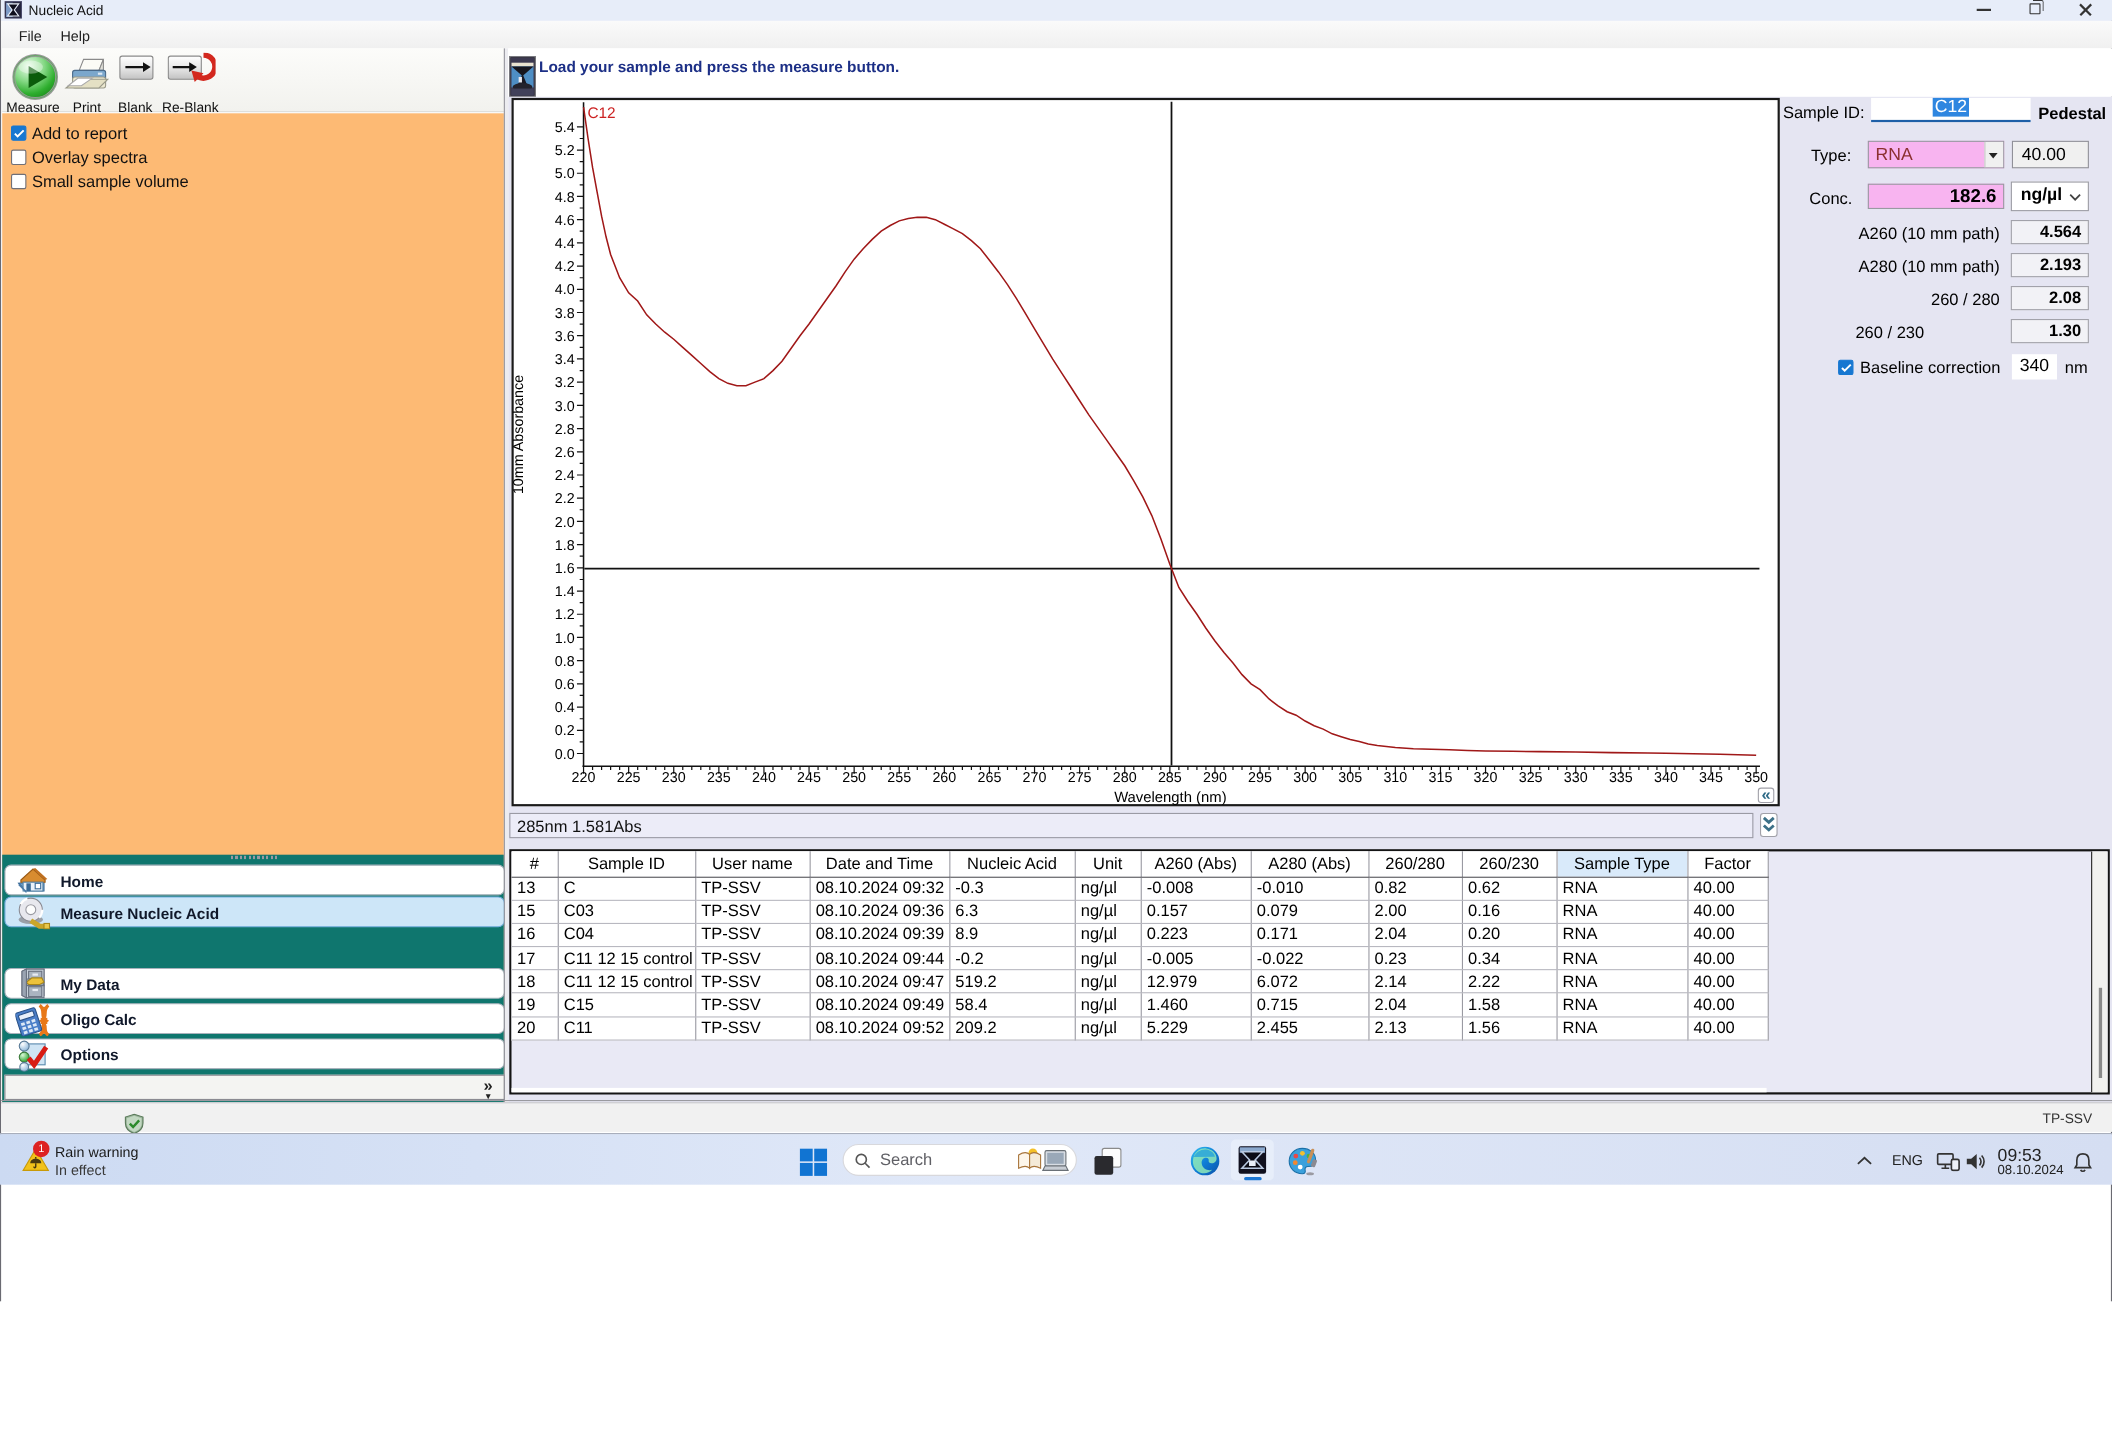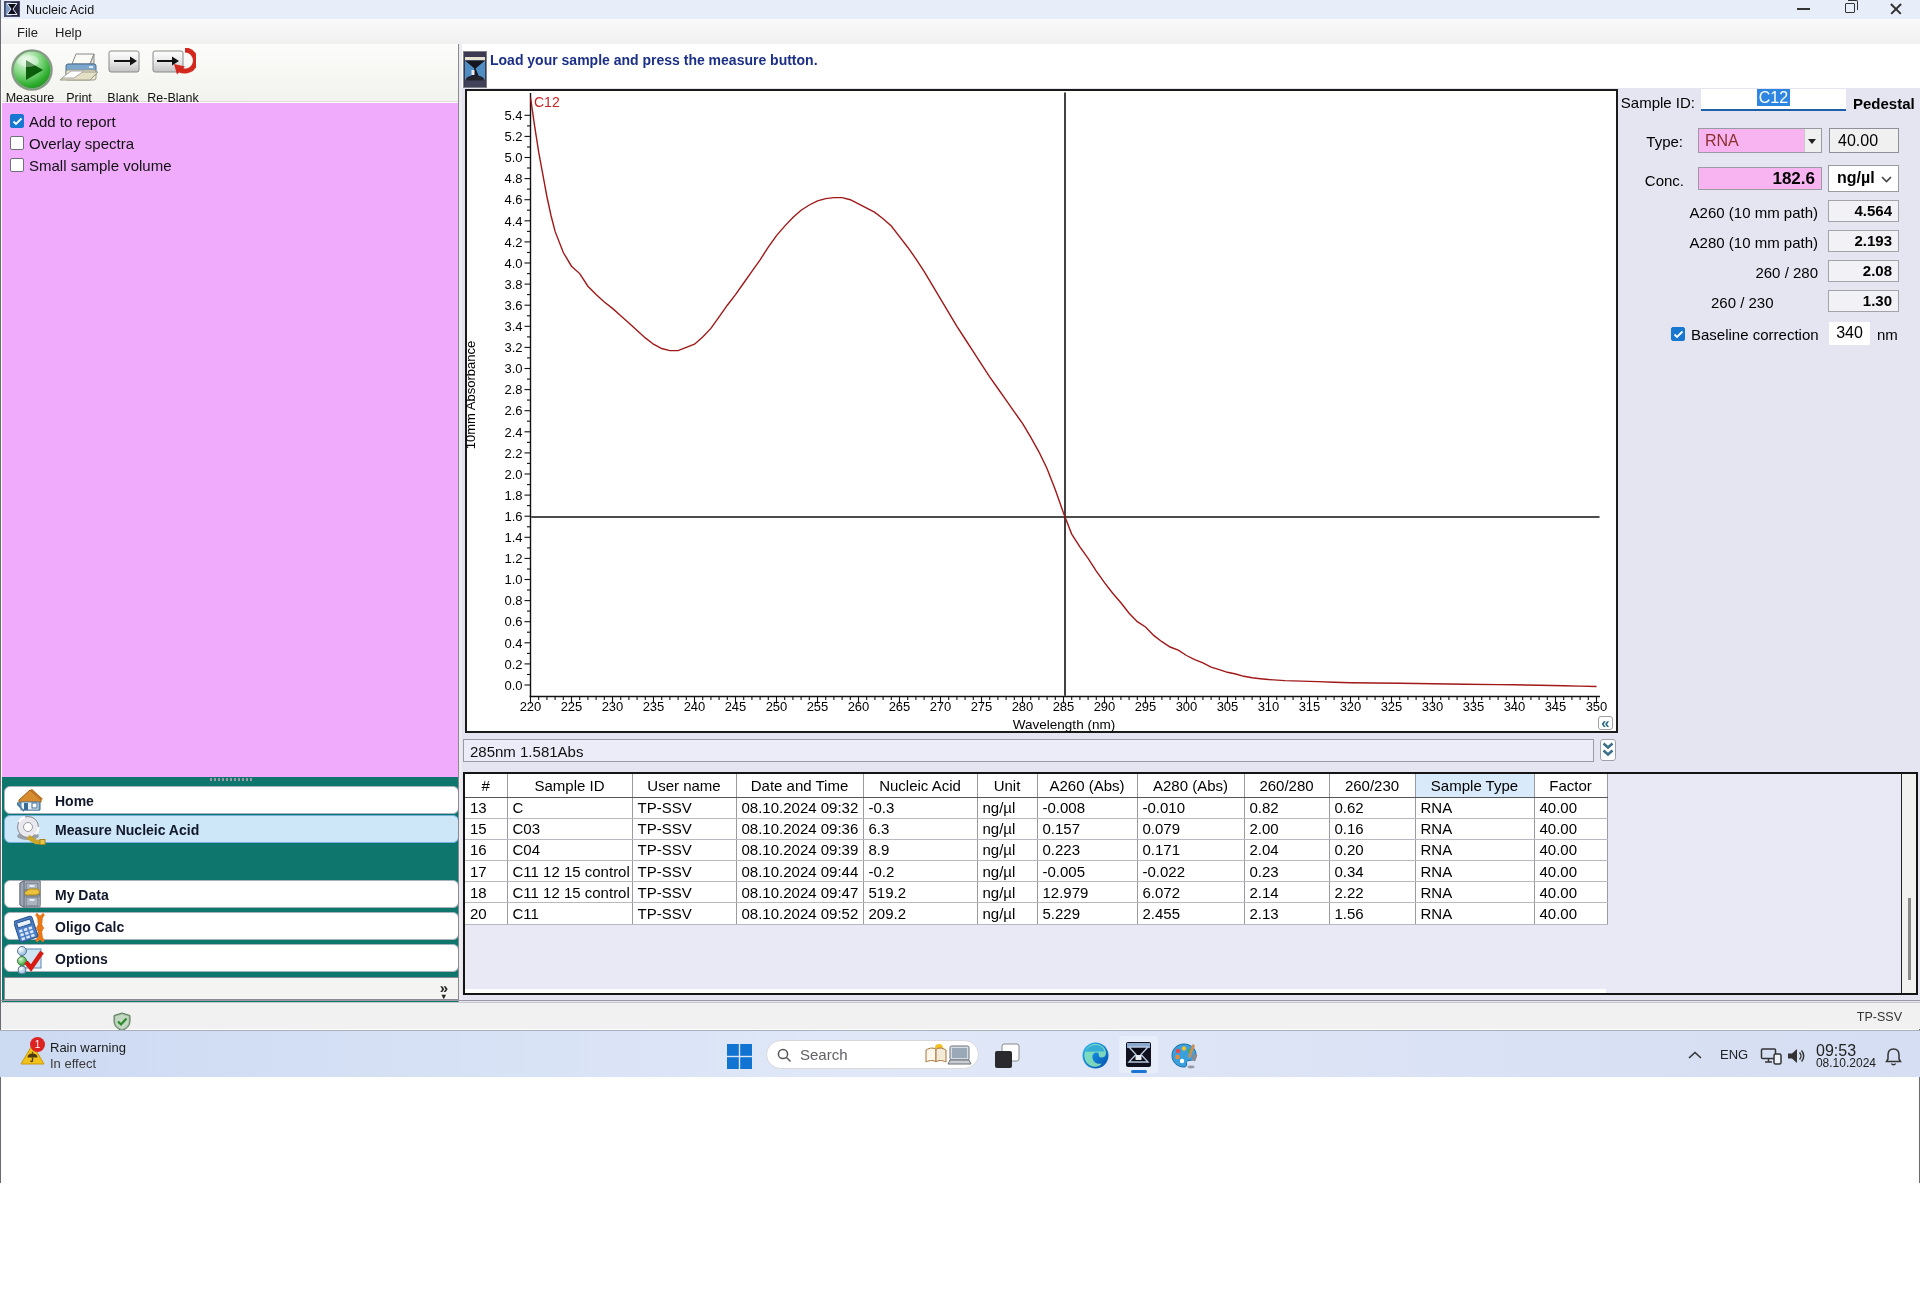--- a/index.html
+++ b/index.html
@@ -5,21 +5,21 @@
 * { margin:0; padding:0; box-sizing:border-box; }
 html,body { width:1920px; height:1312px; background:#fff; font-family:"Liberation Sans",sans-serif; overflow:hidden; }
 .abs { position:absolute; }
 #app { position:absolute; left:0; top:0; width:1920px; height:1183px; border-left:1px solid #6a6a72; border-right:1px solid #6a6a72; }
 #titlebar { position:absolute; left:0; top:0; width:1920px; height:19px; background:#e7edf9; }
 #titlebar .t { position:absolute; left:25px; top:3px; font-size:12.5px; color:#111; }
 #menubar { position:absolute; left:0; top:19px; width:1920px; height:25px; background:linear-gradient(#fafafa,#f0f0f0); }
 #menubar span { position:absolute; top:6px; font-size:13px; color:#222; }
 #toolbar { position:absolute; left:1px; top:44px; width:456px; height:58px; background:linear-gradient(#fcfcfa,#f2f2ee); border-bottom:1px solid #dcdcd8; }
 .tlabel { position:absolute; top:91px; font-size:12.5px; color:#111; width:80px; text-align:center; }
-#leftpane { position:absolute; left:1px; top:103px; width:456px; height:899px; background:#f0abfc; }
+#leftpane { position:absolute; left:1px; top:103px; width:456px; height:899px; background:#fdba74; }
 .cbrow { position:absolute; left:8px; font-size:15px; color:#111; }
 .cbox { position:absolute; width:14px; height:14px; border:1px solid #707078; background:#fff; border-radius:2px; }
 .cbox.chk { background:#1777d1; border-color:#1777d1; }
 .cbox.chk svg { position:absolute; left:1px; top:2px; }
 .vsep { position:absolute; left:457px; top:44px; width:1px; height:958px; background:#8a8a92; }
 .vsep2 { position:absolute; left:458px; top:44px; width:3px; height:958px; background:#ececf0; }
 #msgbar { position:absolute; left:461px; top:44px; width:1459px; height:44px; background:#fff; }
 #msgbar .txt { position:absolute; left:28px; top:8px; font-size:14px; font-weight:bold; color:#1c2f86; }
 #content { position:absolute; left:461px; top:88px; width:1459px; height:914px; background:#e5e5f2; }
 #chartpanel { position:absolute; left:464px; top:89px; width:1153px; height:644px; background:#fff; border:2px solid #1a1a1a; }
@@ -604,20 +604,34 @@
             <td>519.2</td>
             <td>ng/µl</td>
             <td>12.979</td>
             <td>6.072</td>
             <td>2.14</td>
             <td>2.22</td>
             <td>RNA</td>
             <td>40.00</td>
           </tr>
 <tr>
+            <td>19</td>
+            <td>C15</td>
+            <td>TP-SSV</td>
+            <td>08.10.2024 09:49</td>
+            <td>58.4</td>
+            <td>ng/µl</td>
+            <td>1.460</td>
+            <td>0.715</td>
+            <td>2.04</td>
+            <td>1.58</td>
+            <td>RNA</td>
+            <td>40.00</td>
+          </tr>
+<tr>
             <td>20</td>
             <td>C11</td>
             <td>TP-SSV</td>
             <td>08.10.2024 09:52</td>
             <td>209.2</td>
             <td>ng/µl</td>
             <td>5.229</td>
             <td>2.455</td>
             <td>2.13</td>
             <td>1.56</td>
@@ -647,21 +661,21 @@
     <svg width="11" height="7" viewBox="0 0 11 7" style="position:absolute;right:6px;top:10px">
         <path d="M1 1 L5.5 5.5 L10 1" fill="none" stroke="#444" stroke-width="1.6"></path>
       </svg>
   </div>
   <div class="rp" style="left:1617px;top:204px;width:200px;text-align:right">A260 (10 mm path)</div>
   <div class="vbox" style="left:1827px;top:200px;width:71px;height:22px">4.564</div>
   <div class="rp" style="left:1617px;top:234px;width:200px;text-align:right">A280 (10 mm path)</div>
   <div class="vbox" style="left:1827px;top:230px;width:71px;height:22px">2.193</div>
   <div class="rp" style="left:1617px;top:264px;width:200px;text-align:right">260 / 280</div>
   <div class="vbox" style="left:1827px;top:260px;width:71px;height:22px">2.08</div>
-  <div class="rp" style="left:1710px;top:294px;width:200px;text-align:left">260 / 230</div>
+  <div class="rp" style="left:1617px;top:294px;width:200px;text-align:center">260 / 230</div>
   <div class="vbox" style="left:1827px;top:290px;width:71px;height:22px">1.30</div>
   <div class="cbox chk" style="left:1670px;top:327px">
       <svg width="11" height="9" viewBox="0 0 11 9">
         <path d="M1.5 4.5 L4 7 L9.5 1.5" fill="none" stroke="#fff" stroke-width="1.8"></path>
       </svg>
     </div>
   <div class="rp" style="left:1690px;top:326px">Baseline correction</div>
   <div class="abs" style="left:1828px;top:322px;width:41px;height:23px;background:#fff;font-size:16px;text-align:center;padding-top:2px">340</div>
   <div class="rp" style="left:1876px;top:326px">nm</div>
   <div class="abs" style="left:0;top:1000px;width:1920px;height:1px;background:#9a9aa0"></div>

